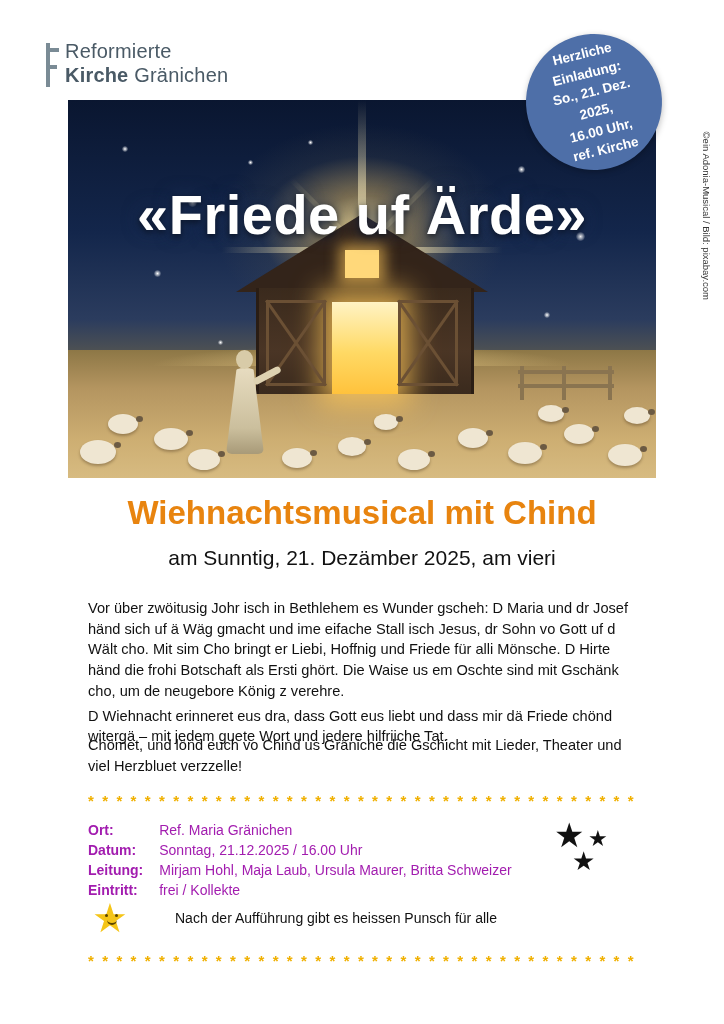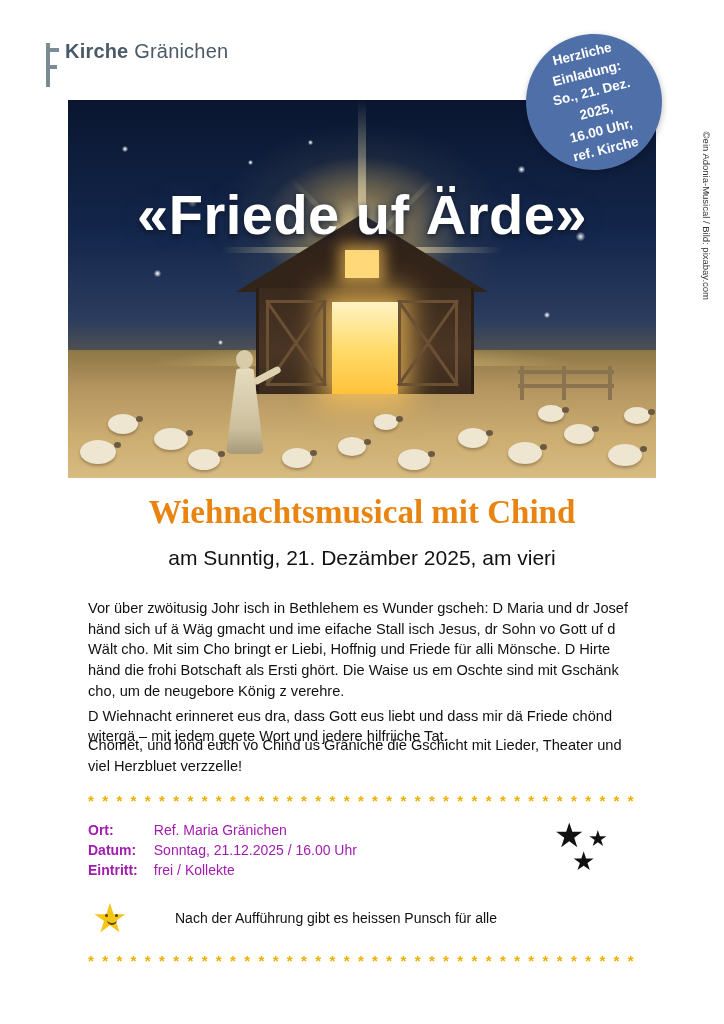--- a/index.html
+++ b/index.html
@@ -461,20 +461,21 @@
 
 <div class="poster">
 
   <div class="logo">
     <div class="logo-mark">
       <div class="bar v"></div>
       <div class="bar h1"></div>
       <div class="bar h2"></div>
     </div>
     <div class="logo-text">
+      <div class="logo-line1">Reformierte</div>
       <div class="logo-line2">
         <b>Kirche</b>
         <span class="light">Gränichen</span>
       </div>
     </div>
   </div>
 
   <div class="hero">
     <div class="sky"></div>
 
@@ -547,21 +548,21 @@
     <div class="badge-inner">
       <div>Herzliche Einladung:</div>
       <div>So., 21. Dez. 2025,</div>
       <div>16.00 Uhr,</div>
       <div>ref. Kirche</div>
     </div>
   </div>
 
   <div class="credit">©ein Adonia-Musical / Bild: pixabay.com</div>
 
-  <div class="main-title" style="color: rgb(232, 132, 15); font-family: Liberation Serif, serif;">Wiehnachtsmusical mit Chind</div>
+  <div class="main-title" style="color: rgb(232, 132, 15);">Wiehnachtsmusical mit Chind</div>
   <div class="subtitle">am Sunntig, 21. Dezämber 2025, am vieri</div>
 
   <div class="body-text">
     <p>Vor über zwöitusig Johr isch in Bethlehem es Wunder gscheh: D Maria und dr Josef händ sich uf ä Wäg gmacht und ime eifache Stall isch Jesus, dr Sohn vo Gott uf d Wält cho. Mit sim Cho bringt er Liebi, Hoffnig und Friede für alli Mönsche. D Hirte händ die frohi Botschaft als Ersti ghört. Die Waise us em Oschte sind mit Gschänk cho, um de neugebore König z verehre.</p>
     <p>D Wiehnacht erinneret eus dra, dass Gott eus liebt und dass mir dä Friede chönd witergä – mit jedem guete Wort und jedere hilfriiche Tat.</p>
   </div>
   <div class="bold-call">Chömet, und lönd euch vo Chind us Gräniche die Gschicht mit Lieder, Theater und viel Herzbluet verzzelle!</div>
 
   <div class="sep top" style="color: rgb(240, 176, 0);">* * * * * * * * * * * * * * * * * * * * * * * * * * * * * * * * * * * * * * * * * * * * * * * * * * * * * * * * * * * *</div>
   <div class="sep bottom" style="color: rgb(240, 176, 0);">* * * * * * * * * * * * * * * * * * * * * * * * * * * * * * * * * * * * * * * * * * * * * * * * * * * * * * * * * * * *</div>
@@ -571,20 +572,24 @@
       <tbody>
         <tr>
           <td class="label">Ort:</td>
           <td class="value">Ref. Maria Gränichen</td>
         </tr>
         <tr>
           <td class="label">Datum:</td>
           <td class="value">Sonntag, 21.12.2025 / 16.00 Uhr</td>
         </tr>
         <tr>
+          <td class="label">Leitung:</td>
+          <td class="value">Mirjam Hohl, Maja Laub, Ursula Maurer, Britta Schweizer</td>
+        </tr>
+        <tr>
           <td class="label">Eintritt:</td>
           <td class="value">frei / Kollekte</td>
         </tr>
       </tbody>
     </table>
   </div>
 
   <div class="after-note">Nach der Aufführung gibt es heissen Punsch für alle</div>
 
   <div class="star-cluster">

